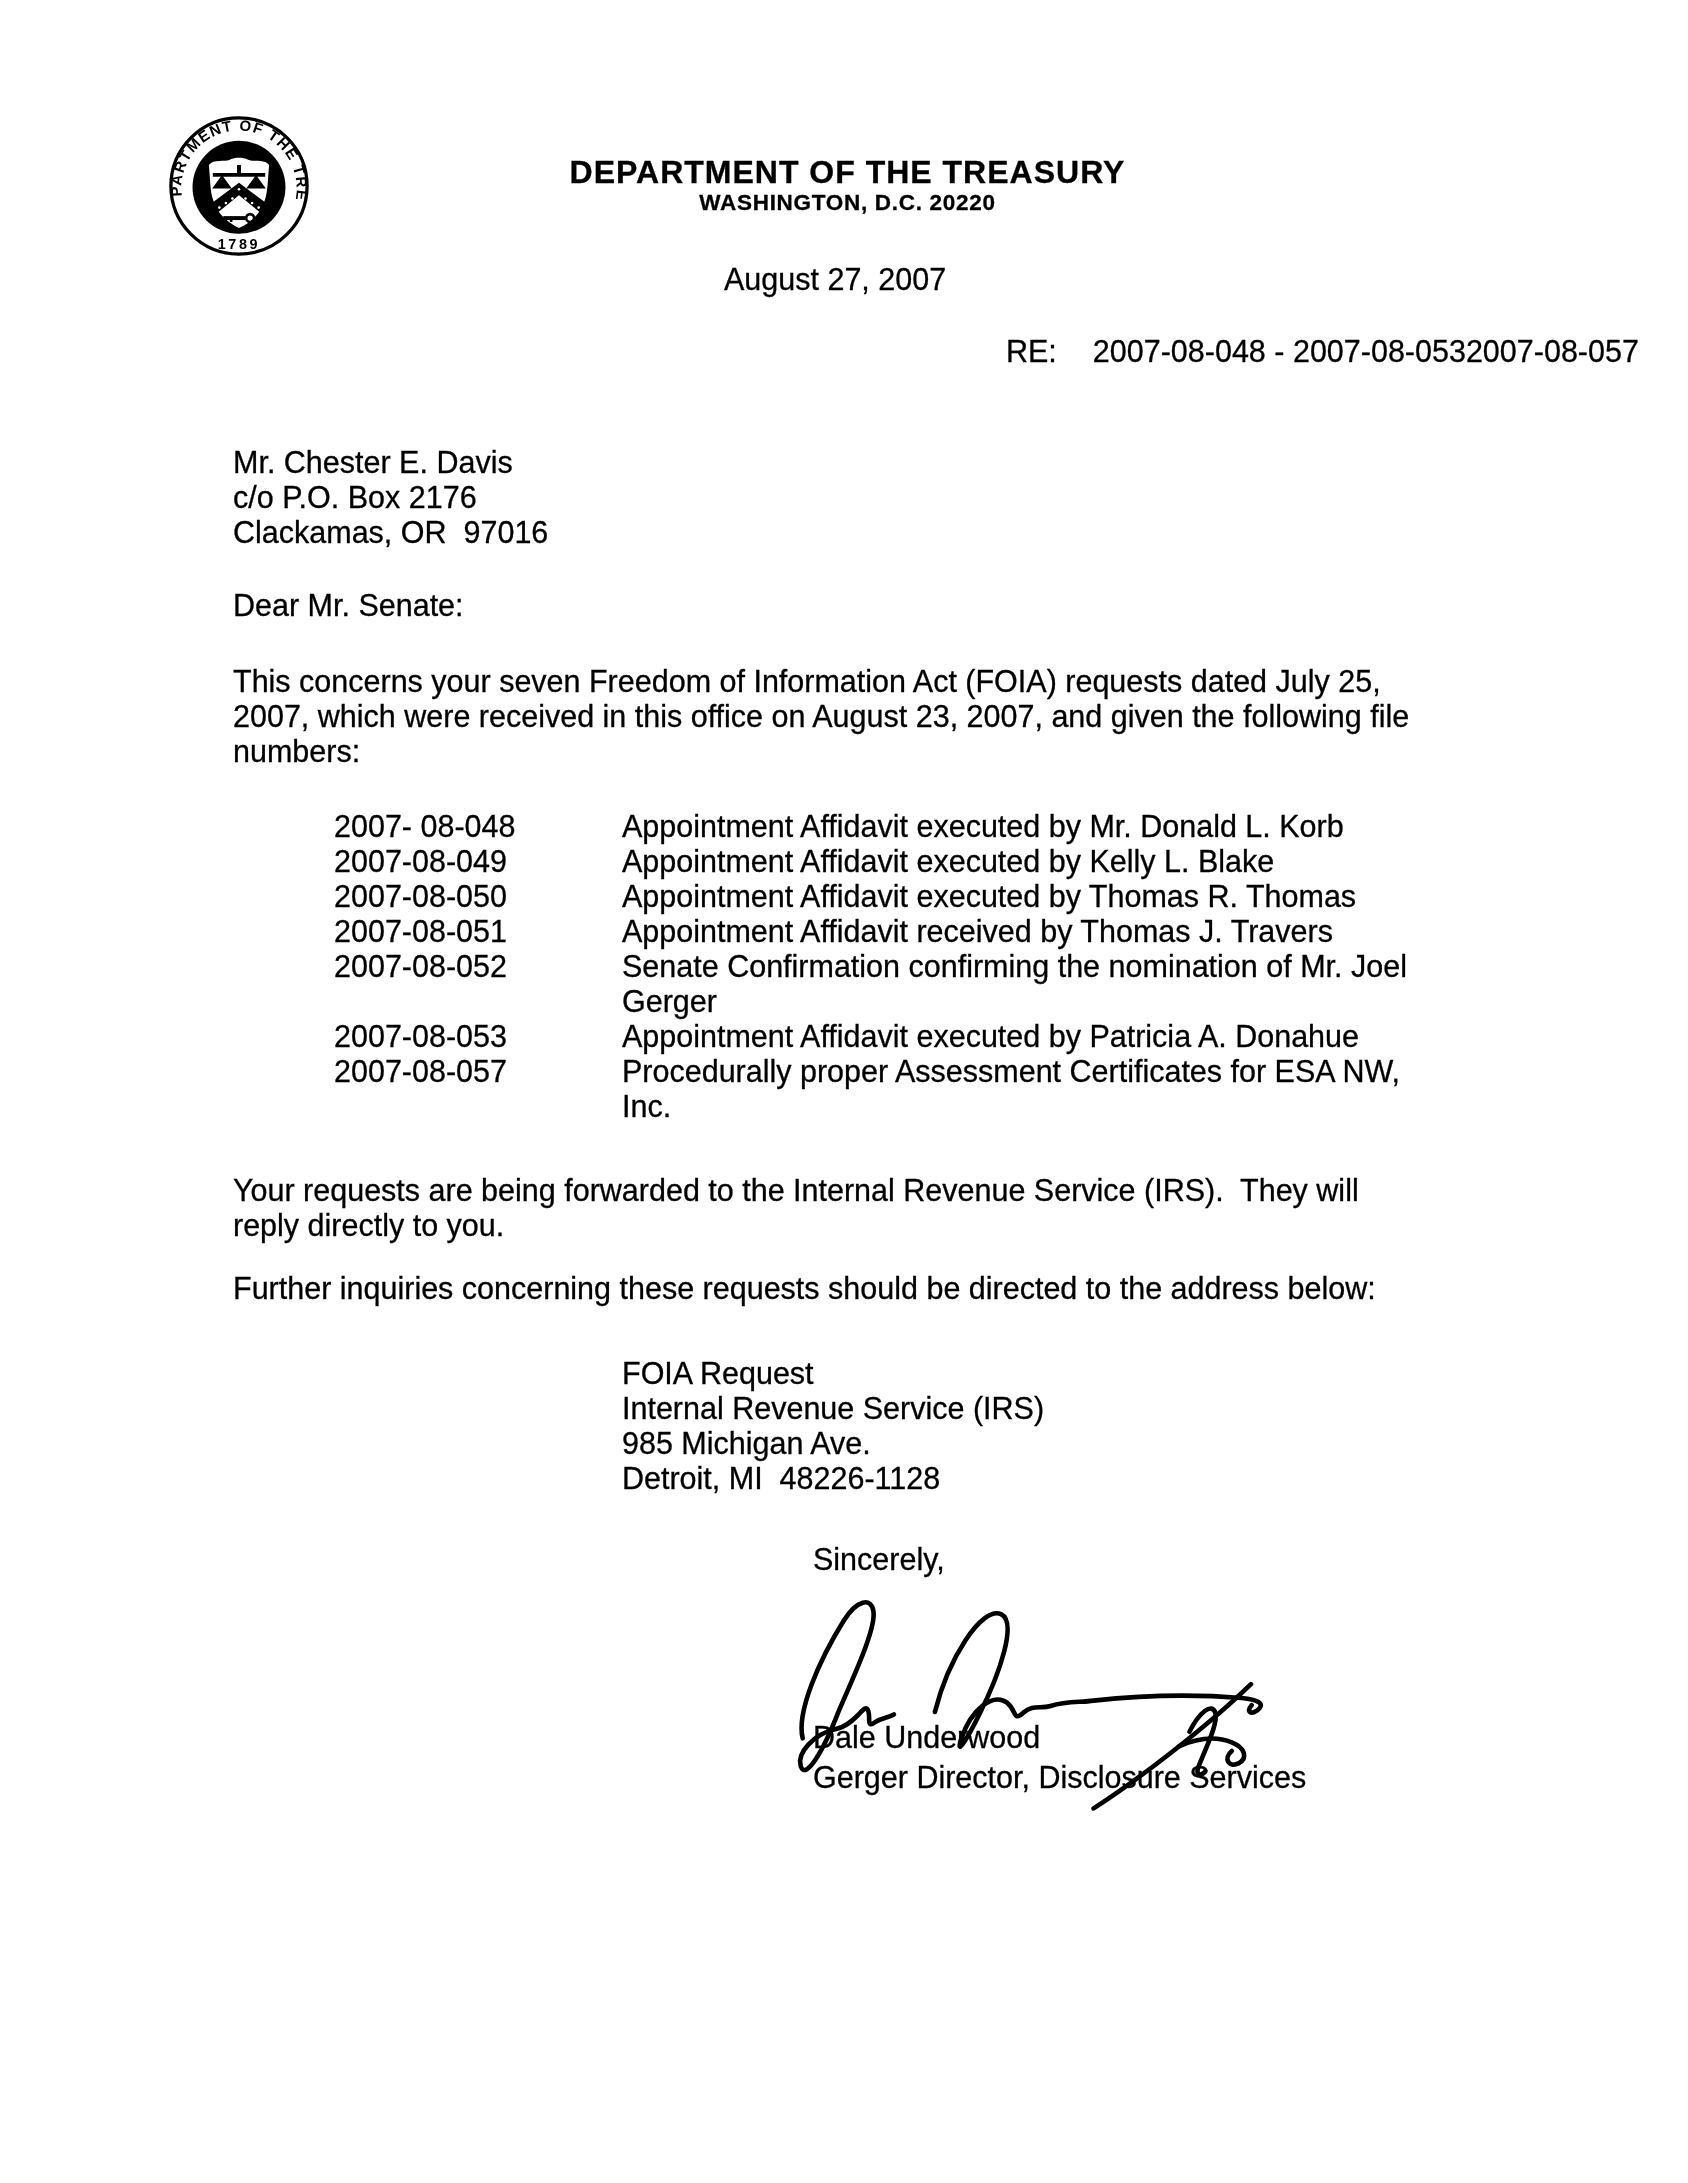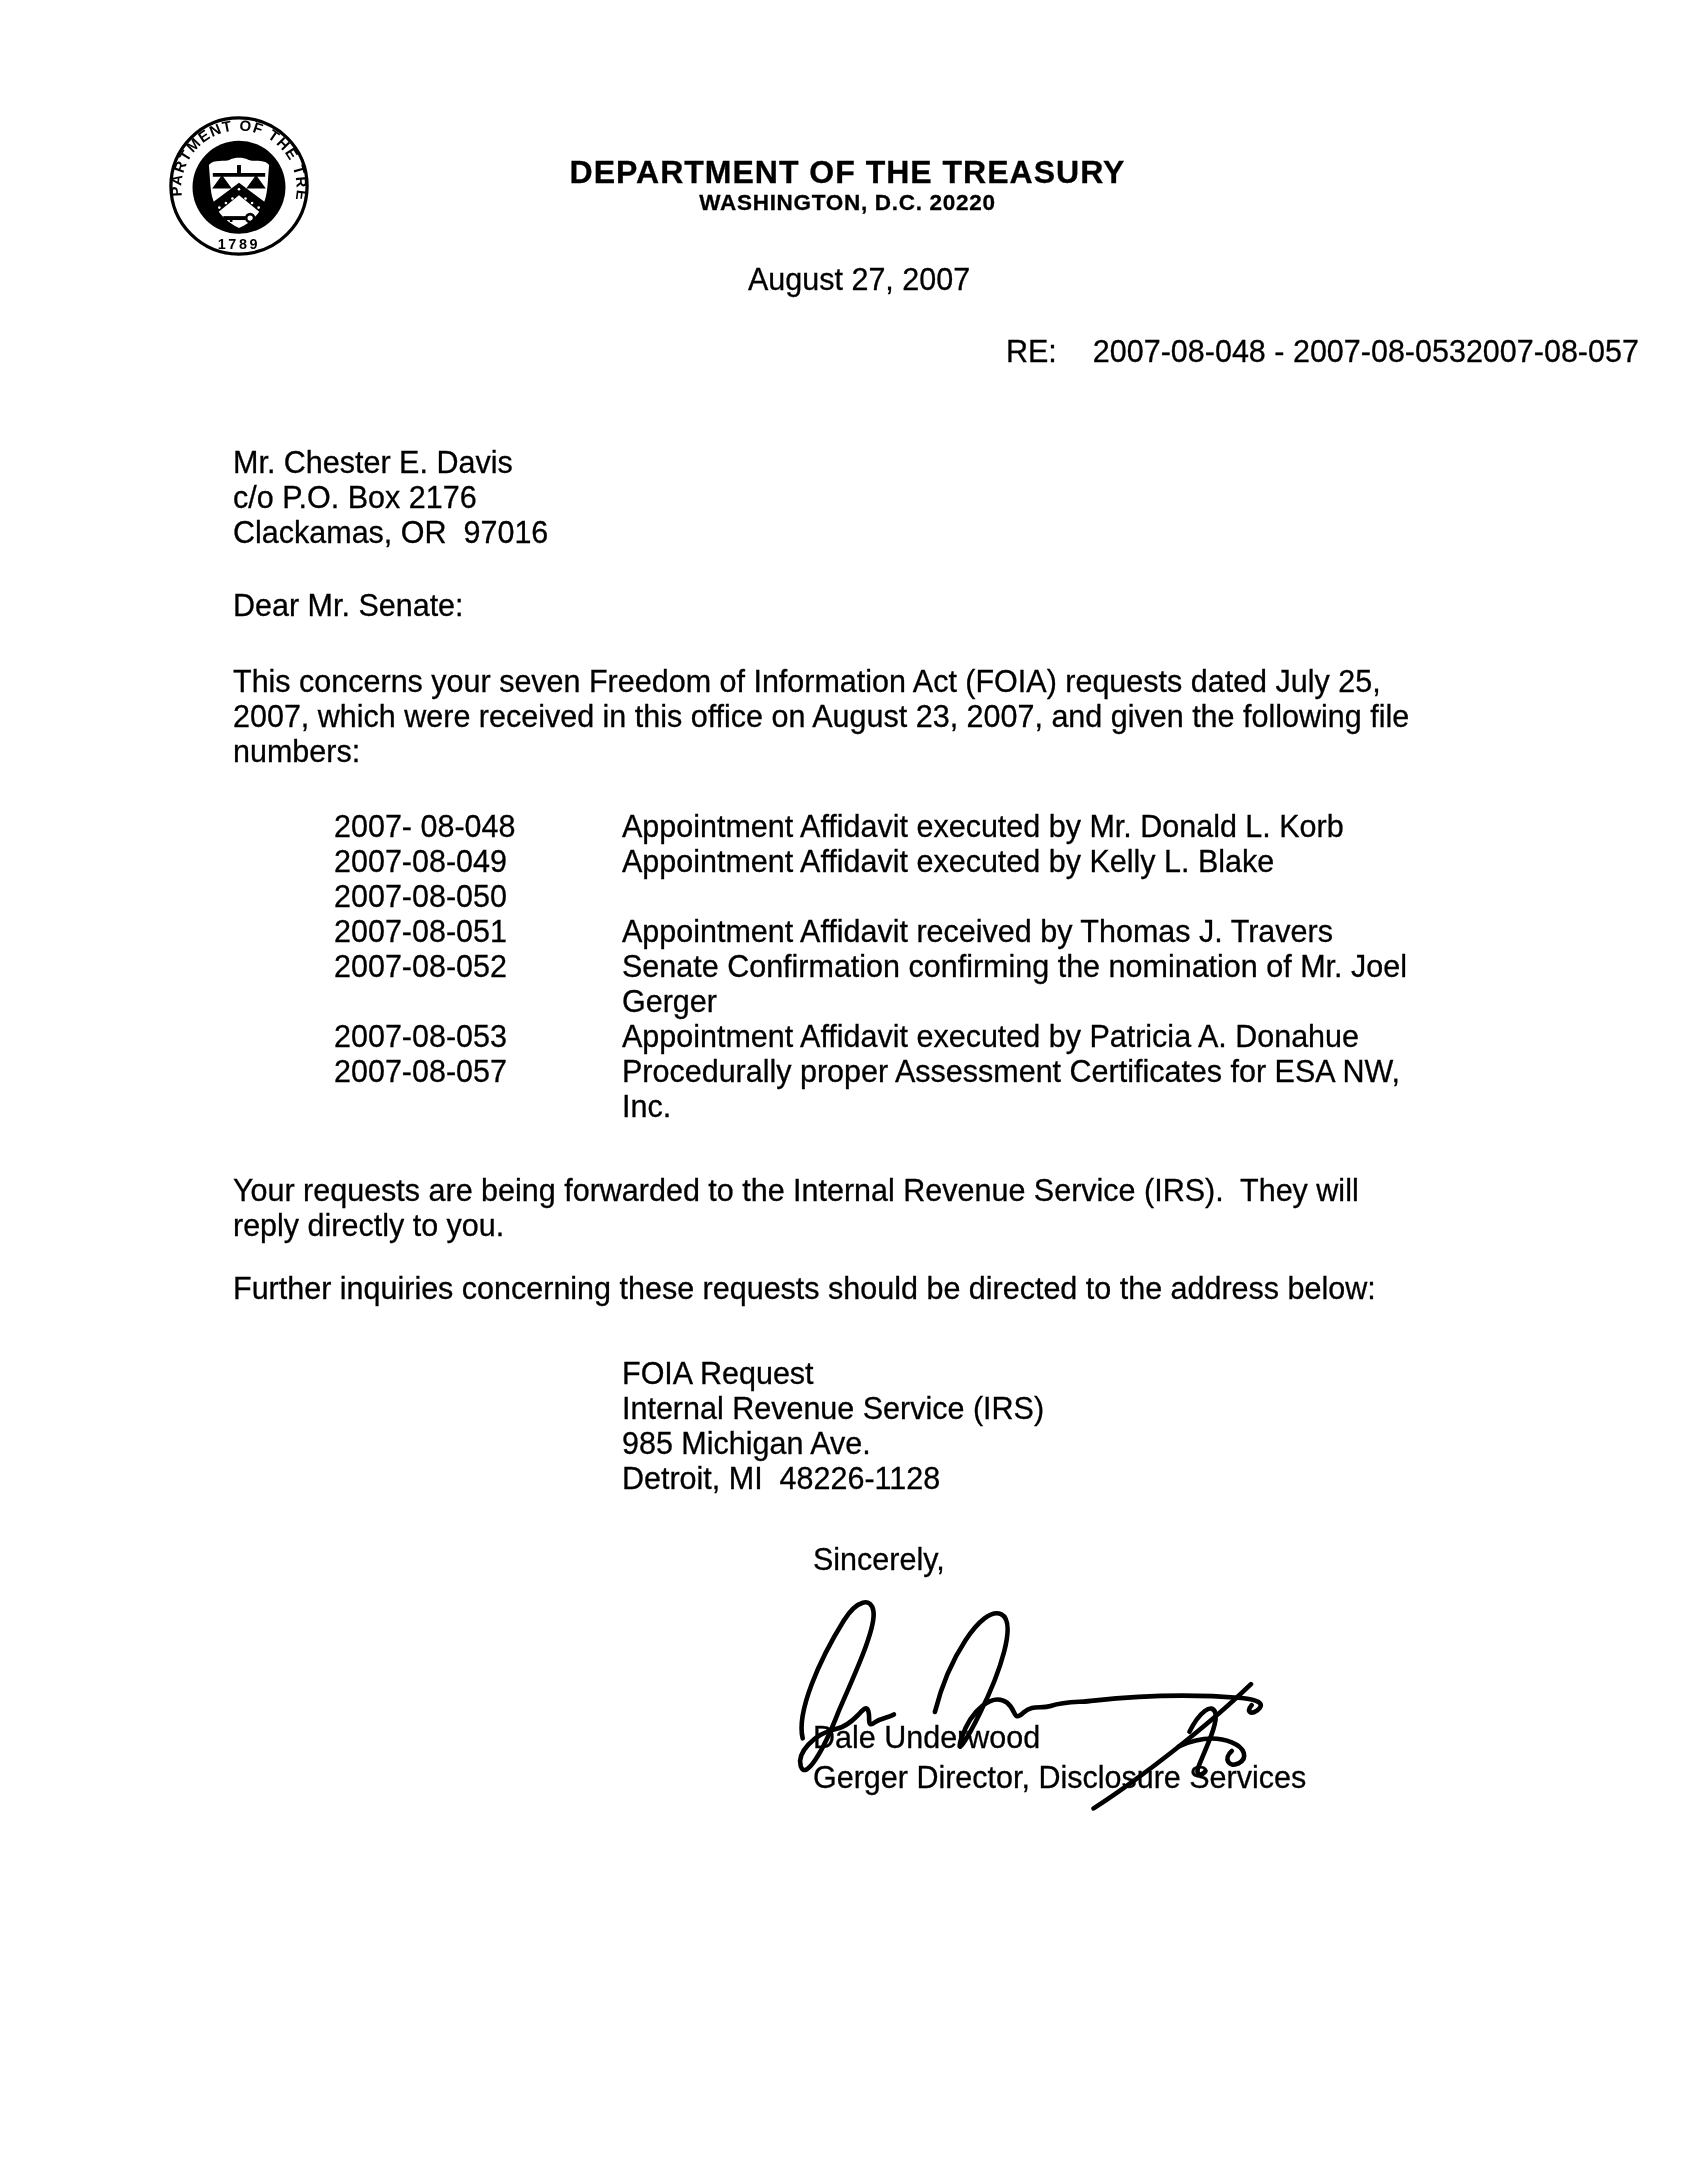--- a/index.html
+++ b/index.html
@@ -27,21 +27,21 @@
     letter-spacing: 1px;
   }
   .letterhead-sub {
     left: 0; top: 191px; width: 1695px;
     text-align: center;
     font-weight: 700;
     font-size: 22.5px;
     line-height: 24px;
     letter-spacing: 0.7px;
   }
-  .date-line { left: 724px; top: 262px; margin-left: 24px; }
+  .date-line { left: 724px; top: 262px; }
 
   .re-block { left: 1006px; top: 334px; display: flex; gap: 36px; }
   .re-lines { display: flex; flex-direction: row; }
 
   .recipient { left: 233px; top: 445px; }
   .salutation { left: 233px; top: 588px; }
 
   .para { width: 1258px; }
   .para-intro { left: 233px; top: 664px; }
   .para-forwarding { left: 233px; top: 1173px; }
@@ -132,20 +132,21 @@
     <div class="file-row">
       <span class="file-number prewrap">2007- 08-048</span>
       <span class="file-desc prewrap">Appointment Affidavit executed by Mr. Donald L. Korb</span>
     </div>
     <div class="file-row">
       <span class="file-number prewrap">2007-08-049</span>
       <span class="file-desc prewrap">Appointment Affidavit executed by Kelly L. Blake</span>
     </div>
     <div class="file-row">
       <span class="file-number prewrap">2007-08-050</span>
+      <span class="file-desc prewrap">Appointment Affidavit executed by Thomas R. Thomas</span>
     </div>
     <div class="file-row">
       <span class="file-number prewrap">2007-08-051</span>
       <span class="file-desc prewrap">Appointment Affidavit received by Thomas J. Travers</span>
     </div>
     <div class="file-row">
       <span class="file-number prewrap">2007-08-052</span>
       <span class="file-desc prewrap">Senate Confirmation confirming the nomination of Mr. Joel
 Gerger</span>
     </div>

